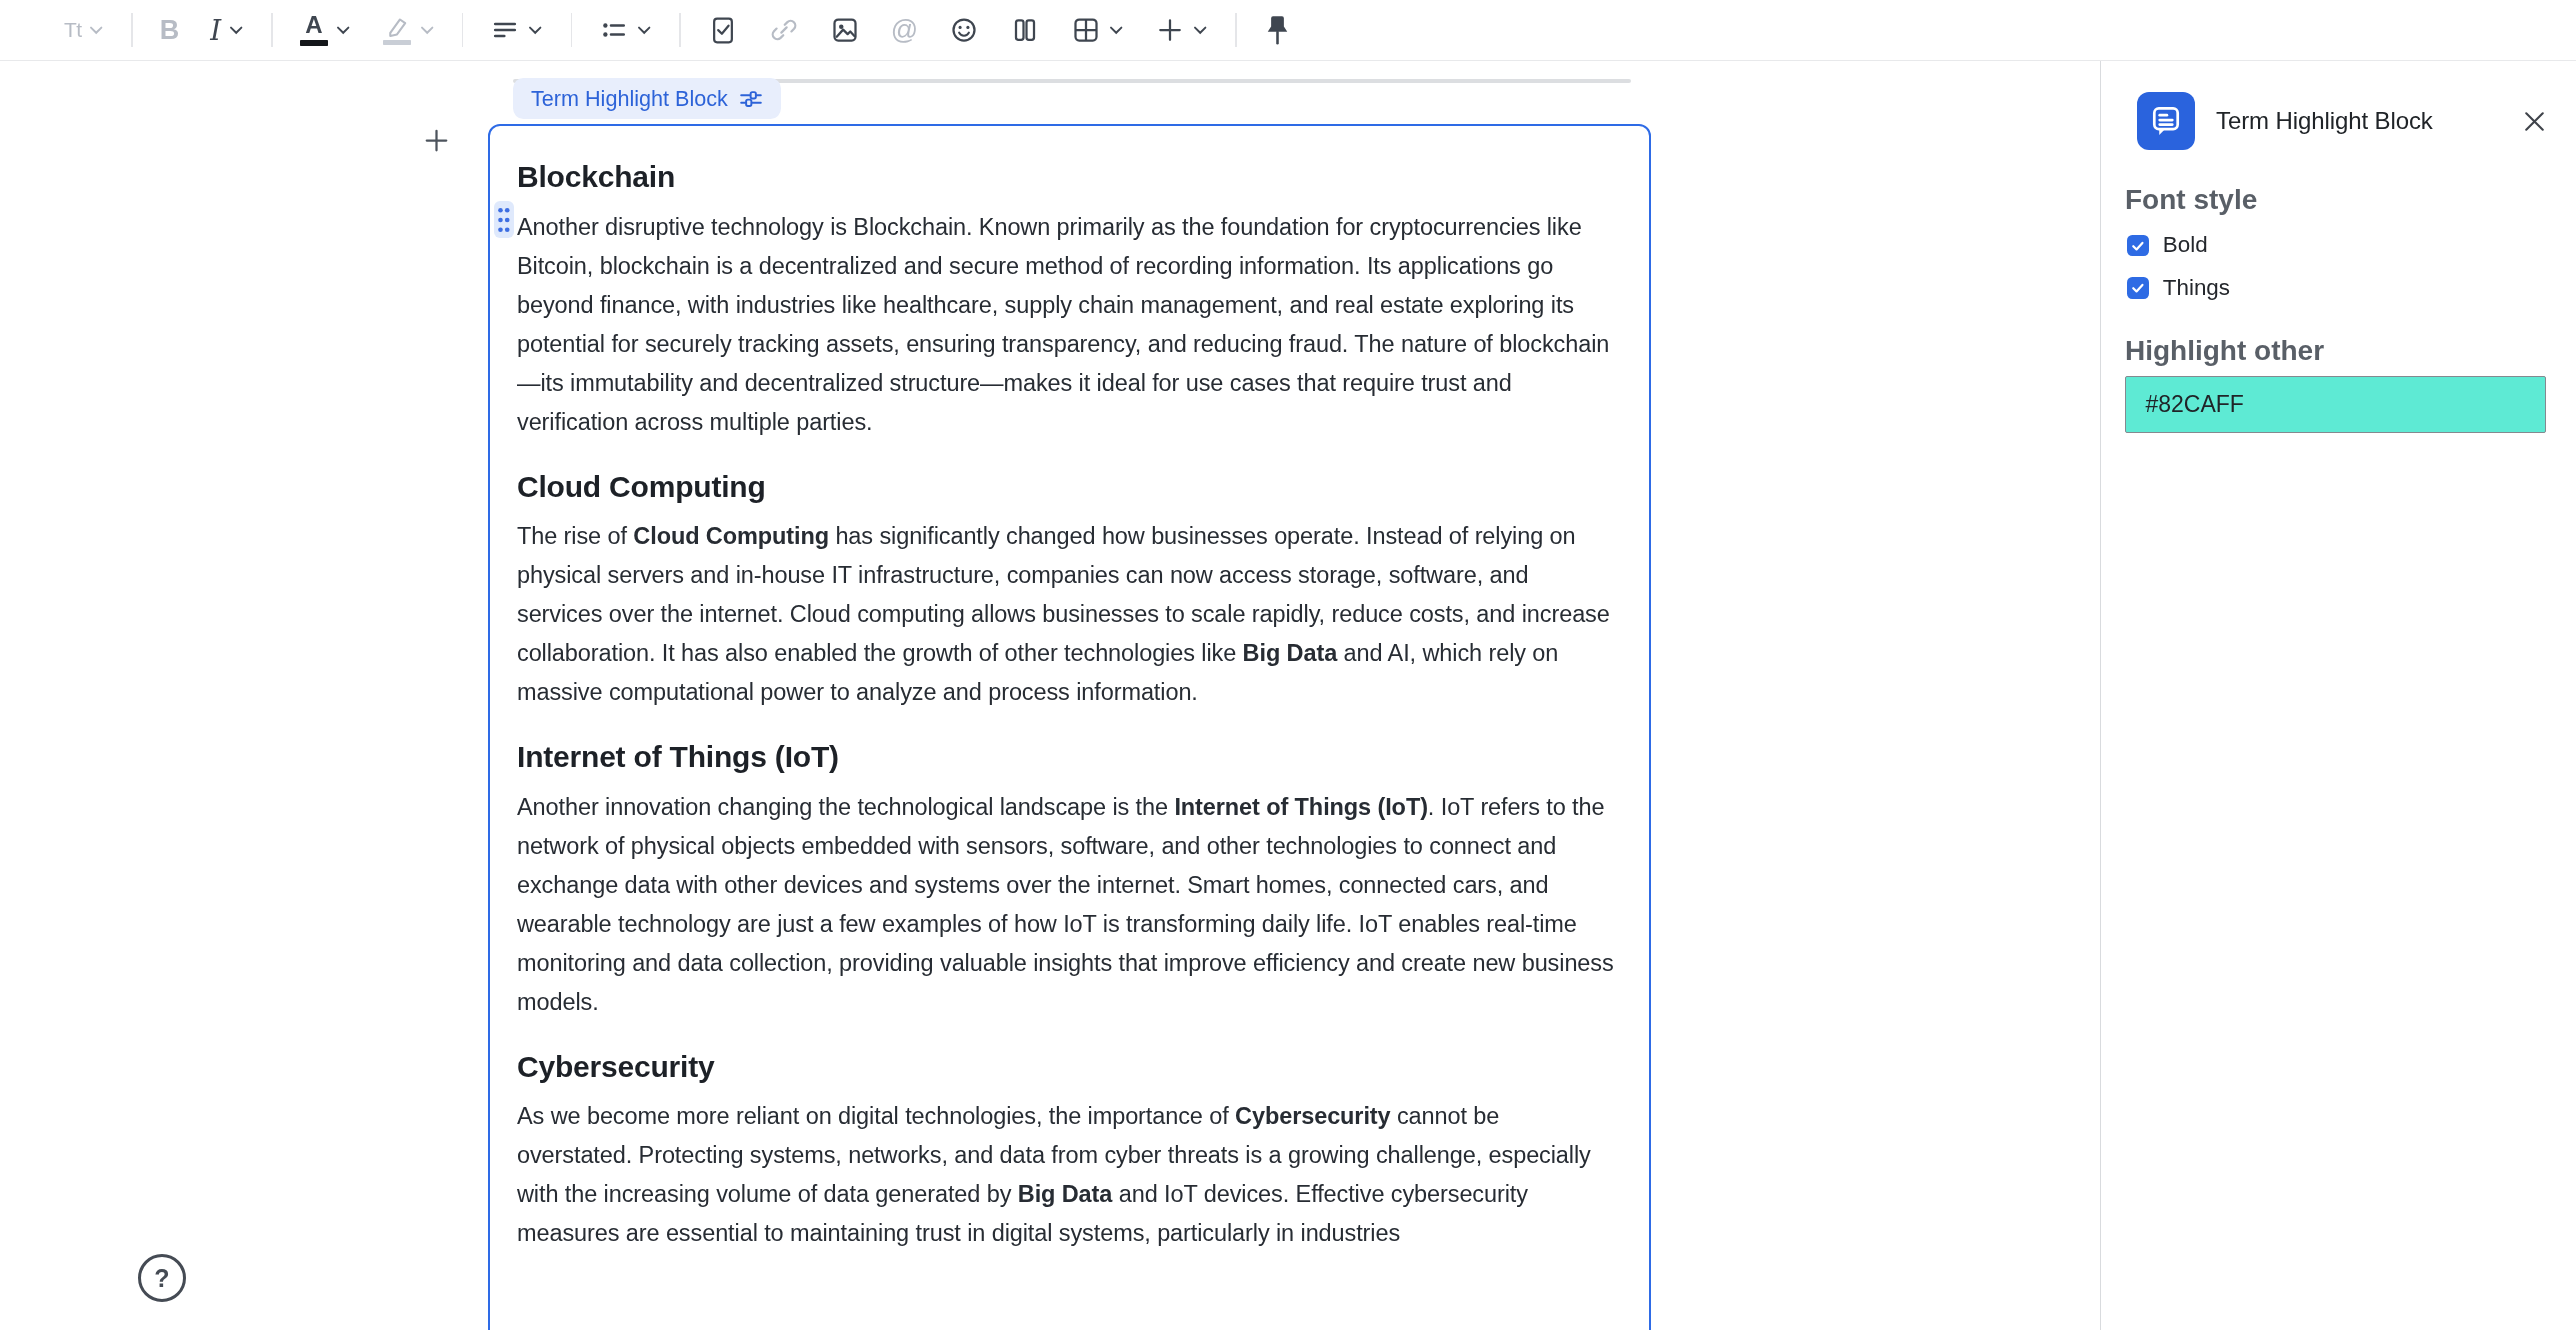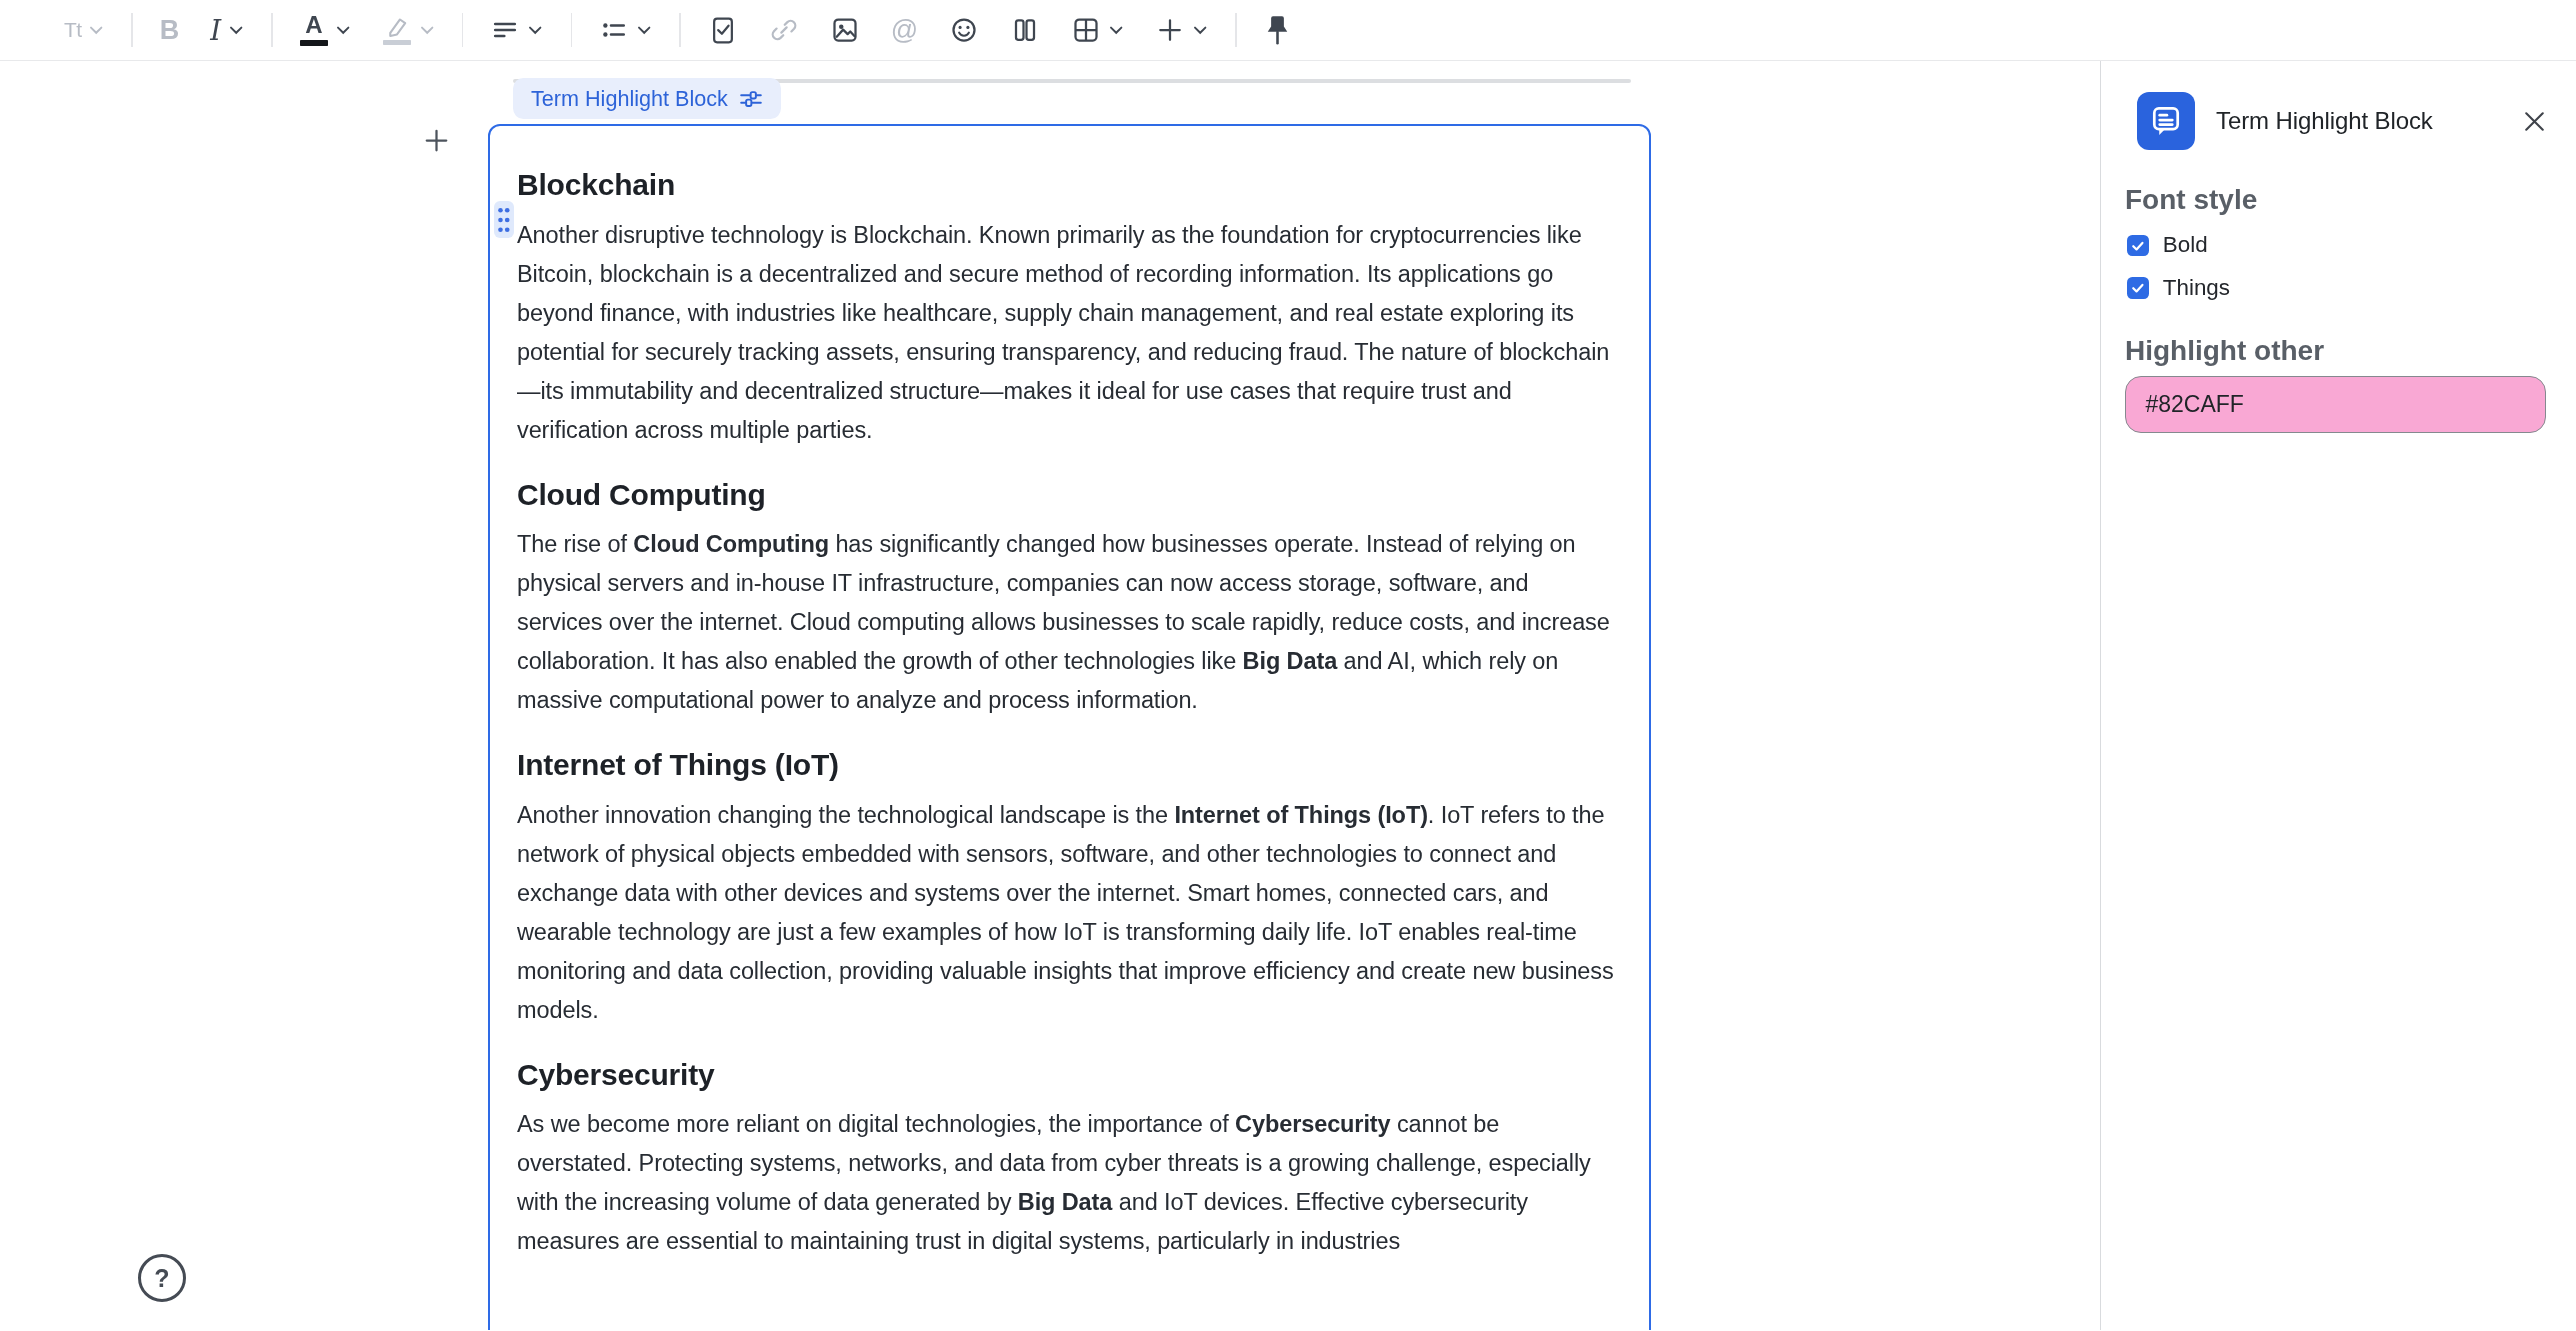--- a/index.html
+++ b/index.html
@@ -34,21 +34,21 @@
              background:#dcdee1; border-radius:2.2px; }
 
   .block-badge { position:absolute; left:481px; top:17px; height:41px;
                  background:#e8eefc; border-radius:10.4px; display:flex; align-items:center;
                  gap:11.2px; padding:0 18px; color:#2d63d8; font-size:21.6px; cursor:pointer; z-index:2; }
 
   .hl-block { position:absolute; left:456px; top:63px; width:1163px; height:1327px;
               border:2.2px solid #2e6be6; border-radius:12px; background:#fff; z-index:1; }
   .block-inner { padding:22.4px 30px 0 27px; }
   .block-inner h3 { font-size:30px; font-weight:700; color:#1d2127; margin:28px 0 13.4px; letter-spacing:-0.2px; }
-  .block-inner h3:first-child { margin-top:20px; }
+  .block-inner h3:first-child { margin-top:12px; }
   .block-inner p { font-size:23.5px; line-height:39px; color:#272c33; margin:0 0 19.4px; letter-spacing:-0.1px; }
   .block-inner p .term { font-weight:700; }
 
   .drag-handle { position:absolute; left:3.7px; top:75px; width:20px; height:37px;
                  background:#dfe9fc; border-radius:6px; display:flex; align-items:center;
                  justify-content:center; cursor:grab; }
 
   .help-btn { position:absolute; left:106px; top:1193px; width:48px; height:48px;
               border:3.7px solid #454b54; border-radius:50%; color:#454b54;
               display:flex; align-items:center; justify-content:center;
@@ -63,23 +63,23 @@
   .pclose { width:33px; height:33px; display:flex; align-items:center; justify-content:center;
             cursor:pointer; margin-right:4.5px; }
   .pdesc { margin-top:48px; font-size:21px; line-height:30px; color:#3b4046;
            width:432px; letter-spacing:-0.1px; }
   .plabel { font-size:28px; font-weight:700; color:#595f67; margin:34px 0 0 3px; }
   .chk-row { display:flex; align-items:center; gap:14px; margin:16.4px 0 0 5.2px; cursor:pointer; }
   .chk-box { width:21.6px; height:21.6px; border-radius:5.2px; background:#2e6be4;
              display:flex; align-items:center; justify-content:center; flex:none; }
   .chk-label { font-size:22.4px; color:#24272c; }
   .color-input { display:block; margin:9px 0 0 3px; width:421px; height:57px;
-                 border:1.5px solid #85898f; border-radius:16px; font-size:23px;
+                 border:1.5px solid #85898f; border-radius:2px; font-size:23px;
                  color:#202428; padding:0 0 0 19.4px; outline:none;
-                 font-family:"Liberation Sans", sans-serif; background:#f9a8d4; }
+                 font-family:"Liberation Sans", sans-serif; background:#5eead4; }
 </style>
 </head>
 <body>
 
 <div class="toolbar">
   <div class="tgroup">
     <div class="titem gray">
       <span class="glyph-tt">Tt</span>
       <svg width="16.4" height="10.4" viewBox="0 0 22 14">
           <path d="M4 3.5 L11 10.5 L18 3.5" stroke="currentColor" stroke-width="2.6" fill="none" stroke-linecap="round"></path>

